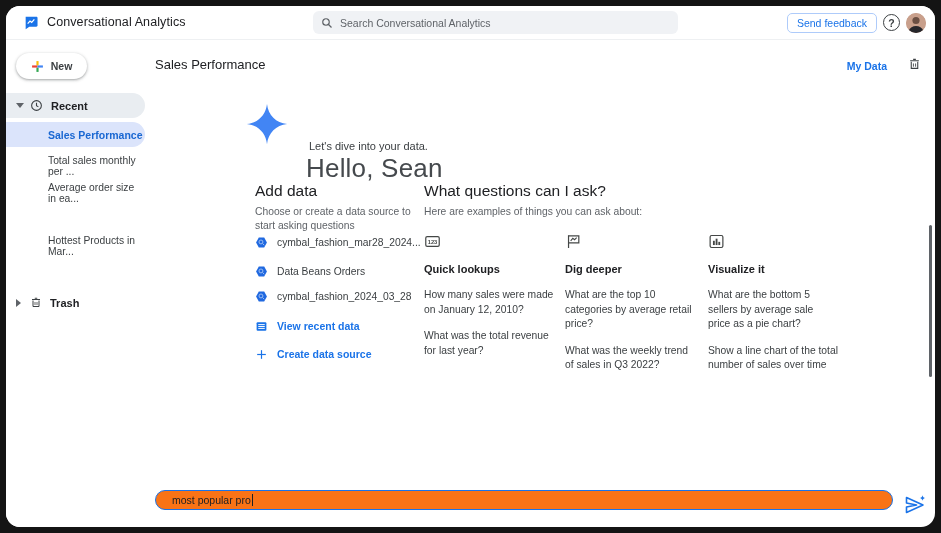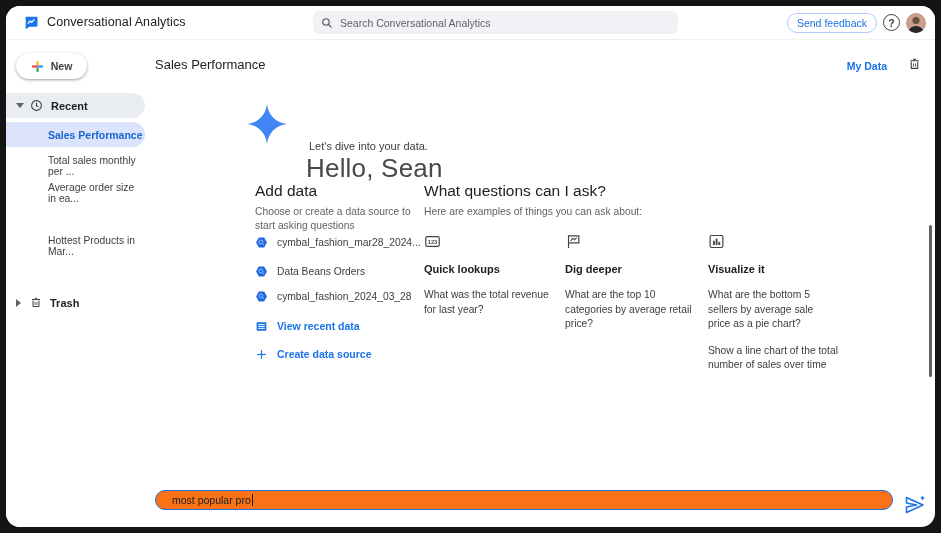--- a/index.html
+++ b/index.html
@@ -15,21 +15,21 @@
     background:#ffffff; border-radius:14px; overflow:hidden;
   }
   
   .topbar { position:absolute; left:0; top:0; width:100%; height:34px; background:#fff; border-bottom:1px solid #eef0f2; }
   .logo { position:absolute; left:17px; top:9px; width:16px; height:16px; }
   .app-title { position:absolute; left:41px; top:9px; font-size:12.5px; color:#202124; letter-spacing:.1px; }
   .searchbar { position:absolute; left:307px; top:5px; width:365px; height:23px; background:#f0f2f5; border-radius:6px; display:flex; align-items:center; padding:8px 8px; }
   .searchbar svg { flex:0 0 auto; margin-right:7px; }
   .searchbar input { border:none; outline:none; background:transparent; font-family:"Liberation Sans",sans-serif; font-size:10.5px; color:#5f6368; width:100%; }
   .searchbar input::placeholder { color:#5f6368; opacity:1; }
-  .feedback-btn { position:absolute; right:58px; top:7px; height:20px; padding:0 9px; border:1px solid #aecbfa; border-radius:10px; background:#fff; color:#1a73e8; font-size:10.5px; font-family:"Liberation Sans",sans-serif; display:flex; align-items:center; cursor:pointer; }
+  .feedback-btn { position:absolute; right:58px; top:7px; height:20px; padding:0 9px; border:1px solid #aecbfa; border-radius:5px; background:#fff; color:#1a73e8; font-size:10.5px; font-family:"Liberation Sans",sans-serif; display:flex; align-items:center; cursor:pointer; }
   .help-btn { position:absolute; right:35px; top:8px; width:17px; height:17px; border:1.4px solid #3c4043; border-radius:50%; color:#3c4043; font-size:10.5px; font-weight:bold; display:flex; align-items:center; justify-content:center; background:#fff; cursor:pointer; }
   .avatar { position:absolute; right:9px; top:7px; width:20px; height:20px; border-radius:50%; overflow:hidden; background:#c9a18e; cursor:pointer; }
 
   
   .sidebar { position:absolute; left:0; top:34px; width:145px; bottom:0; background:#fff; }
   .new-btn { position:absolute; left:10px; top:13px; width:71px; height:26px; border:none; border-radius:14px; background:#fff; box-shadow:0 1px 2px rgba(60,64,67,.3), 0 1px 3px 1px rgba(60,64,67,.15); display:flex; align-items:center; justify-content:center; gap:7px; font-family:"Liberation Sans",sans-serif; font-size:10.5px; color:#3c4043; font-weight:bold; cursor:pointer; }
   .side-row { position:absolute; left:0; width:139px; height:25px; display:flex; align-items:center; cursor:pointer; }
   .side-row .caret { margin-left:10px; width:8px; display:flex; }
   .side-row .row-icon { margin-left:6px; display:flex; }
   .side-row .row-label { margin-left:8px; font-size:11px; color:#202124; font-weight:bold; }
@@ -225,33 +225,35 @@
   <div class="questions-subtitle">Here are examples of things you can ask about:</div>
 
   <div class="qcol qcol-0">
     <div class="qicon">
       <svg width="17" height="17" viewBox="0 0 24 24">
           <rect x="2.5" y="5" width="19" height="14" rx="2" fill="none" stroke="#444746" stroke-width="1.7"></rect>
           <text x="12" y="15.5" text-anchor="middle" font-family="Liberation Sans, sans-serif" font-size="8" font-weight="bold" fill="#444746">123</text>
         </svg>
     </div>
     <div class="qtitle">Quick lookups</div>
+    <p>How many sales were made on January 12, 2010?</p>
     <p>What was the total revenue for last year?</p>
   </div>
 
   <div class="qcol qcol-1">
     <div class="qicon">
       <svg width="17" height="17" viewBox="0 0 24 24">
           <line x1="5" y1="3" x2="5" y2="21" stroke="#444746" stroke-width="1.7"></line>
           <path d="M5 4h14.5v10H5" fill="none" stroke="#444746" stroke-width="1.7"></path>
           <polyline points="8,11 11,7.5 13.5,9.5 16.5,6.5" fill="none" stroke="#444746" stroke-width="1.5"></polyline>
         </svg>
     </div>
     <div class="qtitle">Dig deeper</div>
     <p>What are the top 10 categories by average retail price?</p>
+    <p>What was the weekly trend of sales in Q3 2022?</p>
   </div>
 
   <div class="qcol qcol-2">
     <div class="qicon">
       <svg width="17" height="17" viewBox="0 0 24 24">
           <rect x="3" y="3.5" width="18" height="17" rx="2" fill="none" stroke="#444746" stroke-width="1.7"></rect>
           <rect x="7" y="11" width="2.6" height="6" fill="#444746"></rect>
           <rect x="10.8" y="8" width="2.6" height="9" fill="#444746"></rect>
           <rect x="14.6" y="12.5" width="2.6" height="4.5" fill="#444746"></rect>
         </svg>

